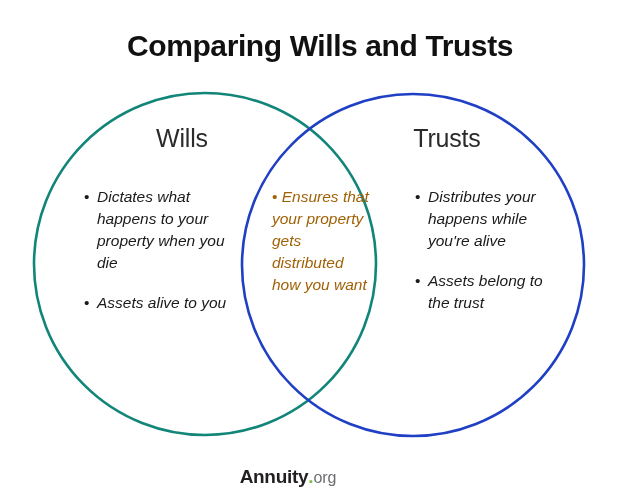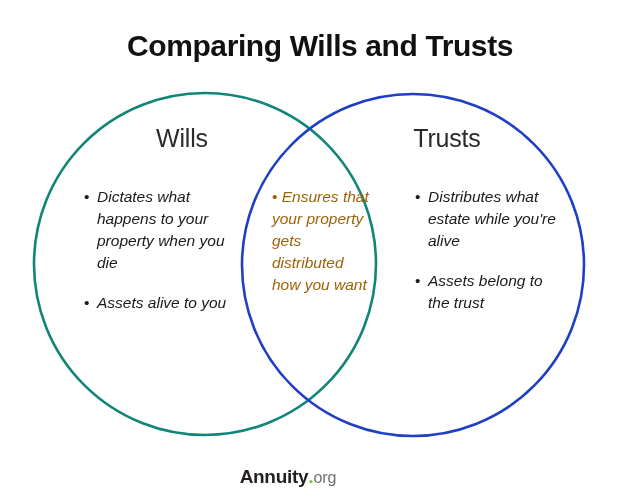--- a/index.html
+++ b/index.html
@@ -156,21 +156,21 @@
   </div>
 
   <div class="center-block">
     <span class="center-dot">•</span>
     <span class="bullet-text">Ensures that your property gets distributed how you want</span>
   </div>
 
   <div class="bullet-block block-right">
     <div class="bullet-item">
       <span class="bullet-dot">•</span>
-      <span class="bullet-text">Distributes what estate while you're alive</span>
+      <span class="bullet-text">Distributes your happens while you're alive</span>
     </div>
     <div class="bullet-item">
       <span class="bullet-dot">•</span>
       <span class="bullet-text">Assets belong to the trust</span>
     </div>
   </div>
 
   <div class="footer-logo">
     <span class="logo-name">Annuity</span><span class="logo-dot">.</span><span class="logo-tld">org</span>
   </div>

